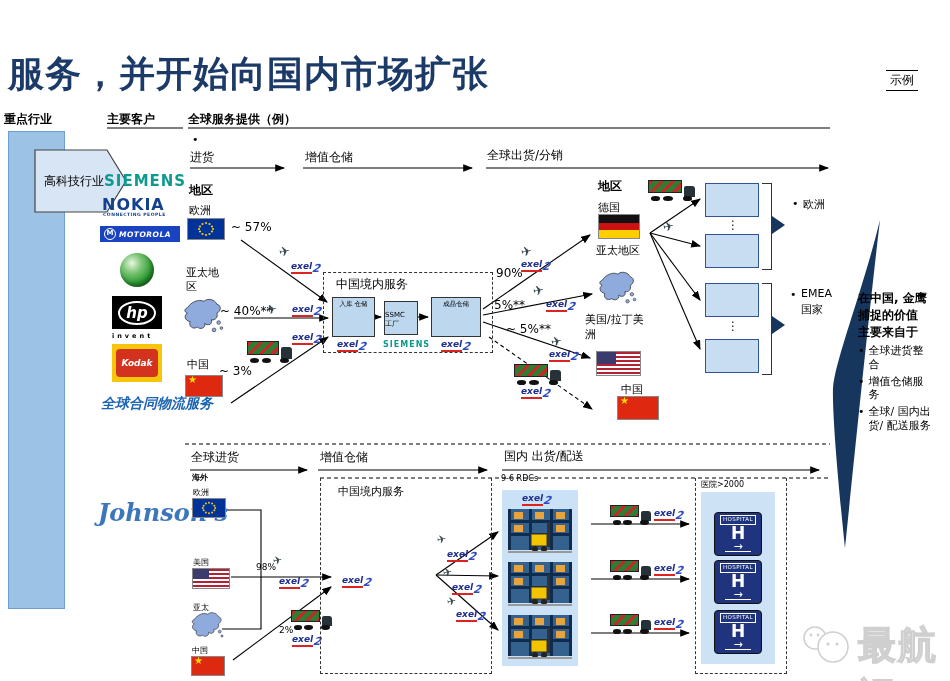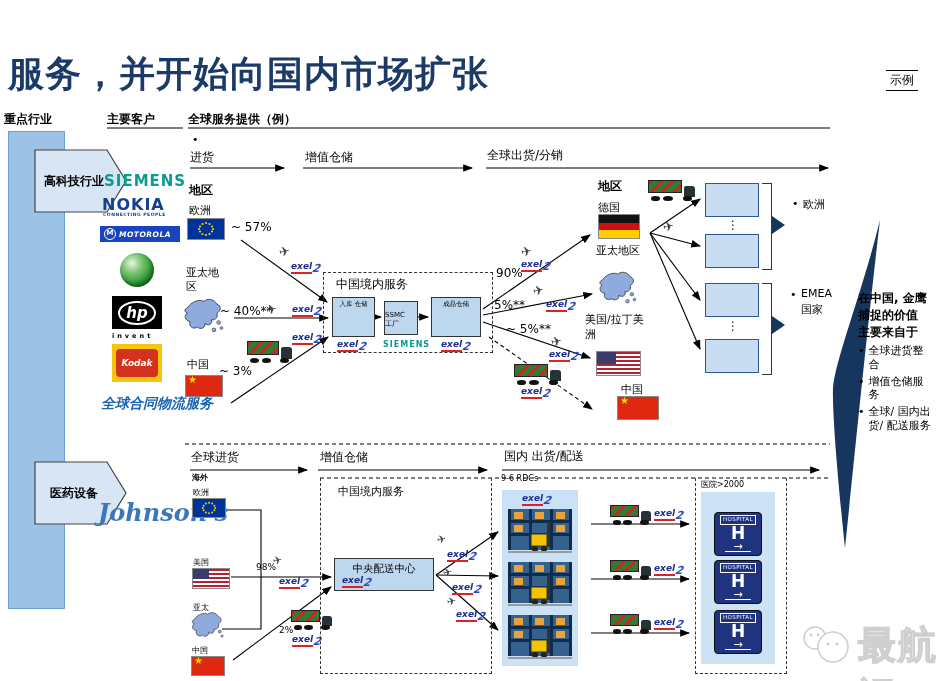--- a/index.html
+++ b/index.html
@@ -8,21 +8,21 @@
   .abs{position:absolute;z-index:2}
   .overlay{position:absolute;left:0;top:0;z-index:1;pointer-events:none}
   .title{font-family:"DejaVu Serif",serif;font-weight:bold;color:#1B3A68;font-size:36px;
          letter-spacing:1px;white-space:nowrap}
   .b{font-weight:bold}
   .t12{font-size:12px}.t11{font-size:11px}.t9{font-size:9px}.t8{font-size:8px}
   .example{font-size:12px;border-top:1.5px solid #000;border-bottom:1.5px solid #000;padding:1px 4px}
   
   .indbar{width:57px;height:478px;background:#9CC2E6;border:1px solid #6E9ED4;box-sizing:border-box}
   .penta-label{position:absolute;left:4px;top:0;width:72px;height:100%;display:flex;align-items:center;
-               justify-content:center;font-weight:bold;font-size:12px;text-align:center}
+               justify-content:center;font-weight:normal;font-size:12px;text-align:center}
   
   .siemens{color:#0E9A8F;font-weight:bold;font-size:15px;letter-spacing:1px}
   .nokia{color:#14418F;font-weight:bold;font-size:16px;letter-spacing:1px}
   .nokia-tag{color:#14418F;font-weight:bold;font-size:4.5px;letter-spacing:.5px}
   .moto{width:80px;height:16px;background:#1A43BF;color:#fff;display:flex;align-items:center;gap:3px;
         padding:0 4px;box-sizing:border-box}
   .moto .m{width:10px;height:10px;border:1px solid #fff;border-radius:50%;font-size:7px;line-height:9px;
            text-align:center;font-weight:bold}
   .moto .w{font-size:7.5px;font-weight:bold;font-style:italic;letter-spacing:.5px}
   .ball{width:34px;height:34px;border-radius:50%;
@@ -144,26 +144,20 @@
   <div class="abs b t12" style="left:107px;top:111px">主要客户</div>
   <div class="abs b t12" style="left:188px;top:111px">全球服务提供（例）</div>
 
   <div class="abs indbar" style="left:8px;top:131px"></div>
   <div class="abs" style="left:34px;top:149px;width:94px;height:64px">
     <svg width="94" height="64">
       <polygon points="1,1 73,1 92,32 73,63 1,63" fill="#D8E5F5" stroke="#444" stroke-width="1.2"></polygon>
     </svg>
     <div class="penta-label">高科技行业</div>
   </div>
-  <div class="abs" style="left:34px;top:461px;width:94px;height:64px">
-    <svg width="94" height="64">
-      <polygon points="1,1 73,1 92,32 73,63 1,63" fill="#D8E5F5" stroke="#444" stroke-width="1.2"></polygon>
-    </svg>
-    <div class="penta-label">医药设备</div>
-  </div>
 
   <div class="abs siemens" style="left:104px;top:172px">SIEMENS</div>
   <div class="abs nokia" style="left:102px;top:195px">NOKIA</div>
   <div class="abs nokia-tag" style="left:103px;top:212px">CONNECTING PEOPLE</div>
   <div class="abs moto" style="left:100px;top:226px">
     <span class="m">M</span>
     <span class="w">MOTOROLA</span>
   </div>
   <div class="abs ball" style="left:120px;top:253px"></div>
   <div class="abs hpbox" style="left:112px;top:296px">
@@ -408,21 +402,20 @@
     <span class="exel-t">exel</span>
       <span class="exel-s">2</span>
     </span>
   <div class="abs t8" style="left:192px;top:645px">中国</div>
   <div class="flag flag-cn" style="left:191px;top:656px;width:34px;height:20px">
     <span class="star">★</span>
   </div>
 
   <div class="abs dashbox noTop" style="left:320px;top:478px;width:172px;height:196px"></div>
   <div class="abs t11" style="left:338px;top:484px">中国境内服务</div>
-  <div class="abs svcbox" style="left:334px;top:558px;width:100px;height:33px;font-size:10.5px;padding-top:3px">中央配送中心</div>
   <span class="abs exel" style="left:342px;top:576px">
     <span class="exel-t">exel</span>
       <span class="exel-s">2</span>
     </span>
   <span class="abs plane" style="left:437px;top:534px;font-size:11px">✈</span>
   <span class="abs exel" style="left:447px;top:550px">
     <span class="exel-t">exel</span>
       <span class="exel-s">2</span>
     </span>
   <span class="abs plane" style="left:443px;top:567px;font-size:11px">✈</span>

